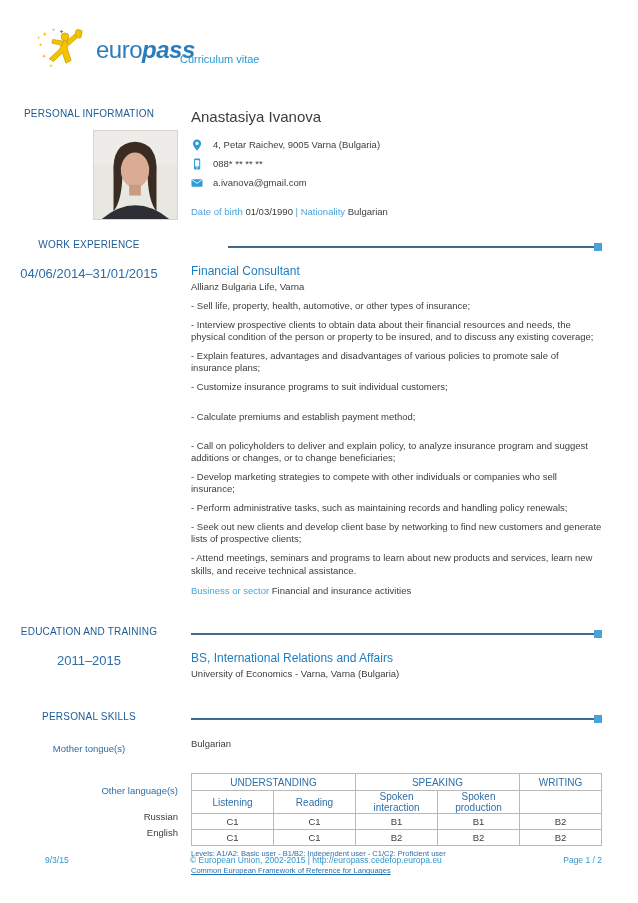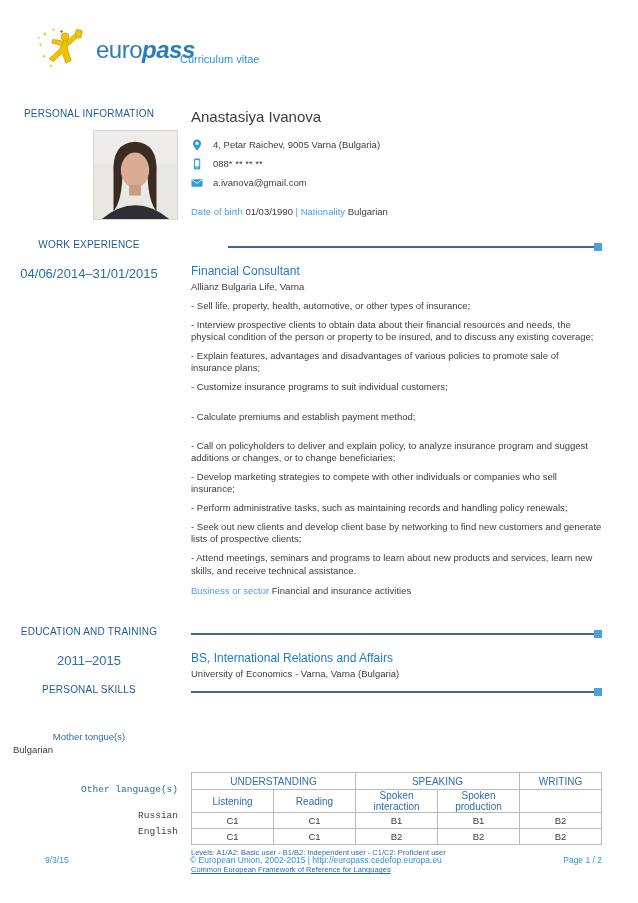--- a/index.html
+++ b/index.html
@@ -58,25 +58,25 @@
   .entry-sub { font-size: 9.5px; color: #3d3d3d; margin-top: 3px; }
   .duties { margin-top: 8px; }
   .duties p { font-size: 9.5px; line-height: 1.3; margin-bottom: 6.5px; }
   .duties p.gap-lg { margin-top: 17px; }
   .sector-line { margin-top: 8px; font-size: 9.5px; }
 
   
   .edu-header-row { margin-top: 25px; }
 
   
-  .skills-header-row { }
-  .mother-row { margin-top: 29px; flex-direction: column; }
+  .skills-header-row { margin-top: 27px; }
+  .mother-row { margin-top: 14px; }
   .mother-row .col-right { font-size: 9.5px; }
   .langs-row { margin-top: 17px; }
-  .lang-left { display: flex; flex-direction: column; font-family: Liberation Mono, monospace; }
+  .lang-left { display: flex; flex-direction: column; }
   .other-label-box { height: 35px; display: flex; align-items: center; justify-content: flex-end; }
   .lang-name { height: 16px; display: flex; align-items: center; justify-content: flex-end; font-size: 9.5px; color: #3d3d3d; }
 
   table.lang-table { width: 100%; border-collapse: collapse; table-layout: fixed; }
   .lang-table th, .lang-table td { border: 1px solid #b9b9b9; text-align: center; }
   .lang-table th { font-weight: 400; font-size: 10px; color: #2f6ea9; height: 17px; }
   .lang-table td { font-size: 9.5px; color: #3d3d3d; height: 16px; }
 
   .levels-note { margin-top: 3px; font-size: 7.5px; color: #2f6ea9; line-height: 1.35; }
   .cefr-link { display: inline-block; font-size: 7.5px; color: #1e6eb5; text-decoration: underline; }

